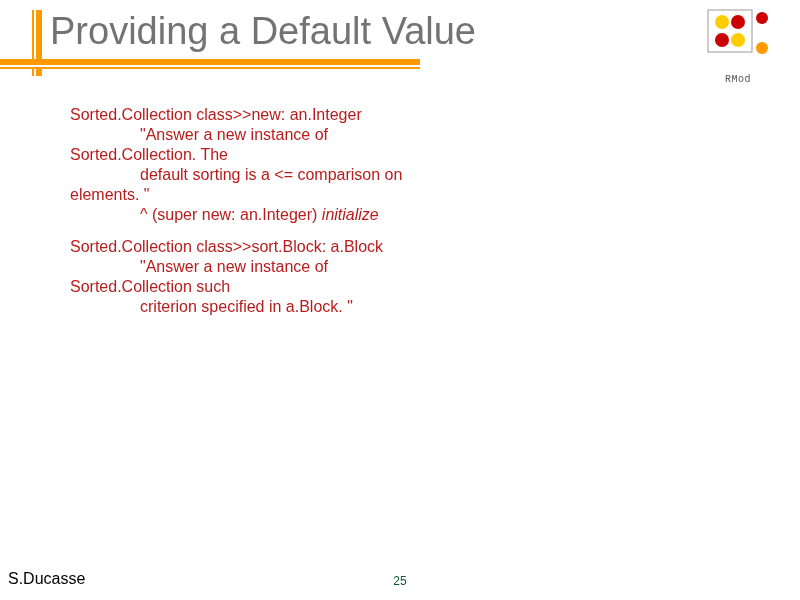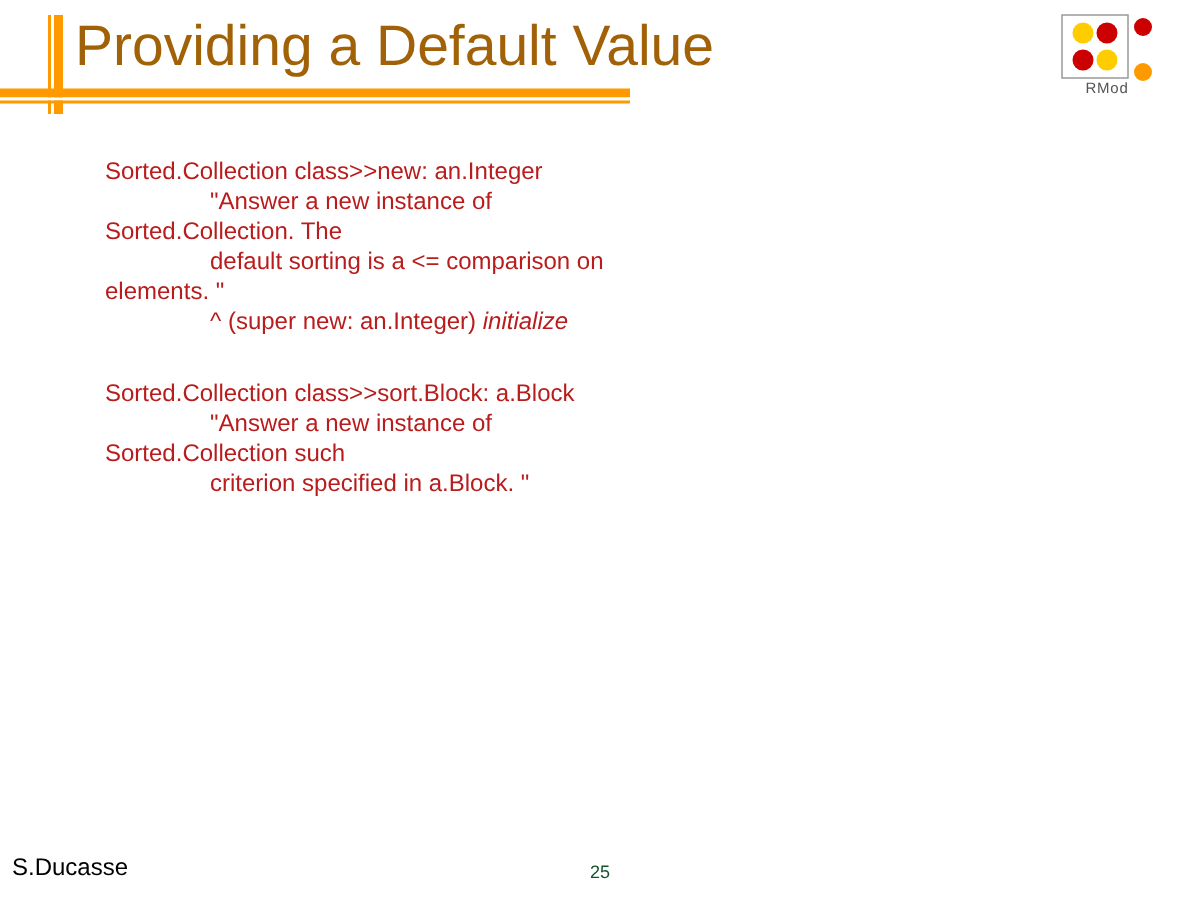--- a/index.html
+++ b/index.html
@@ -18,21 +18,21 @@
     height: 600px;
   }
   .title-block {
     position: absolute;
     left: 0;
     top: 10px;
     right: 0;
   }
   .title-text {
     font-size: 38px;
-    color: #a16207;
+    color: #737373;
     padding-left: 50px;
     padding-bottom: 6px;
   }
   .title-underline {
     position: relative;
     margin-left: 0;
     width: 420px;
   }
   .ul-thick {
     height: 6px;
@@ -77,42 +77,42 @@
     height: 62px;
     text-align: center;
   }
   .logo svg {
     display: block;
   }
   .logo-label {
     font-size: 10px;
     color: #555555;
     letter-spacing: 0.5px;
-    margin-top: 0;
-    font-family: Liberation Sans, sans-serif;
+    margin-top: 20px;
+    font-family: Liberation Mono, monospace;
   }
   .body {
     position: absolute;
     left: 70px;
     top: 105px;
     width: 660px;
     font-size: 16px;
     color: #b91c1c;
     line-height: 1.25;
   }
   .para1 { }
   .indent {
     padding-left: 70px;
   }
   .para2 {
     padding-left: 70px;
   }
   .para2 .ital { font-style: italic; }
   .para3 {
-    margin-top: 28px;
+    margin-top: 12px;
   }
   .footer-left {
     position: absolute;
     left: 8px;
     bottom: 12px;
     font-size: 16px;
     color: #000000;
   }
   .page-num {
     position: absolute;

